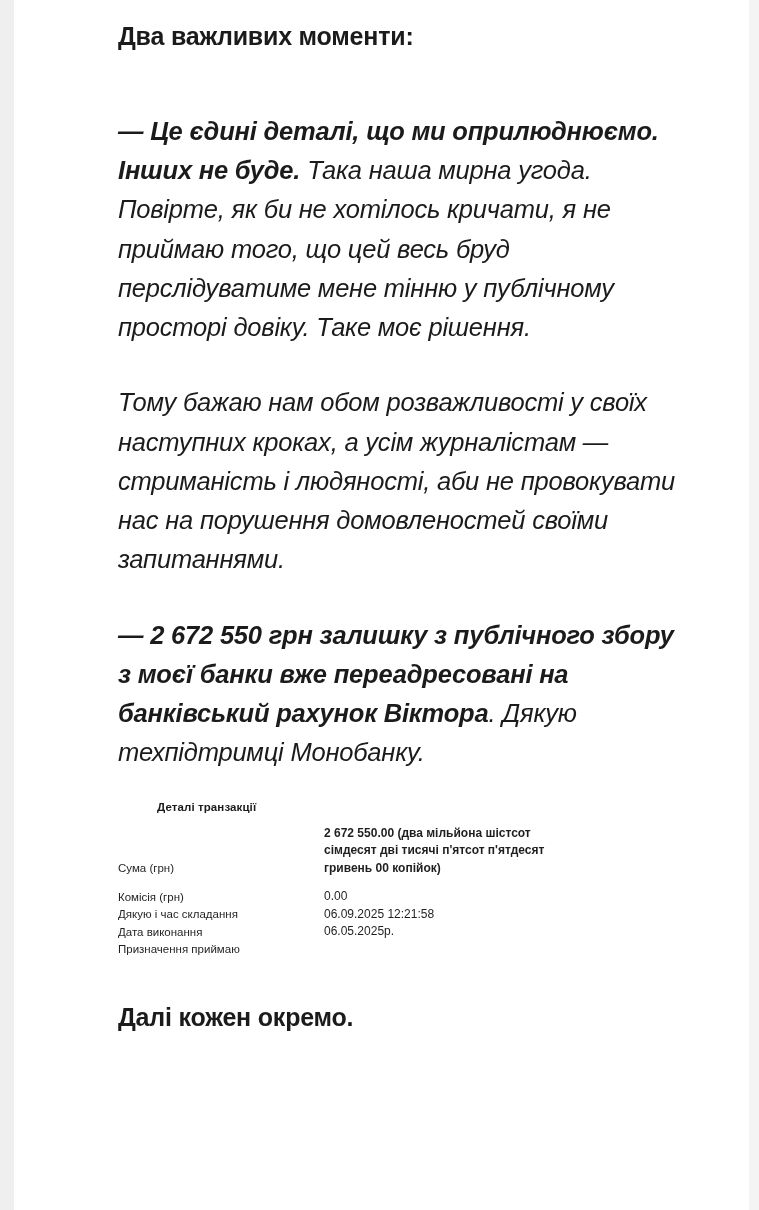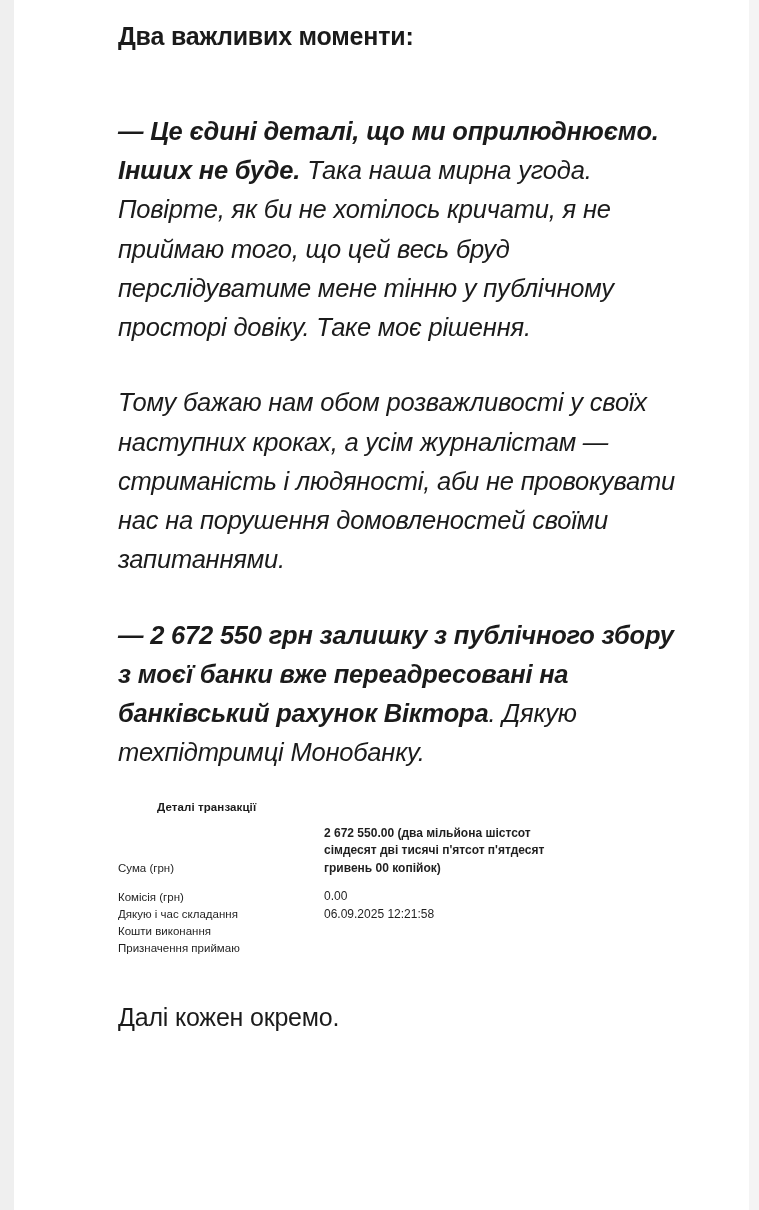--- a/index.html
+++ b/index.html
@@ -99,21 +99,21 @@
     color: #1f1f1f;
   }
   .receipt-value.bold {
     font-weight: bold;
   }
   .row-sum { margin-bottom: 11px; }
   .row-tight { margin-bottom: 0px; }
 
   .footer-line {
     font-size: 25px;
-    font-weight: normal;
+    font-weight: bold;
     letter-spacing: -0.2px;
     margin: 0;
   }
 </style>
 </head>
 <body>
 
 <div class="page">
   <div class="edge-left"></div>
   <div class="edge-right"></div>
@@ -148,21 +148,22 @@
         <div class="receipt-label">Комісія (грн)</div>
         <div class="receipt-value">0.00</div>
       </div>
 
       <div class="receipt-row row-tight">
         <div class="receipt-label">Дякую і час складання</div>
         <div class="receipt-value">06.09.2025 12:21:58</div>
       </div>
 
       <div class="receipt-row row-tight">
-        <div class="receipt-label">Кошти виконання</div>
+        <div class="receipt-label">Дата виконання</div>
+        <div class="receipt-value">06.05.2025р.</div>
       </div>
 
       <div class="receipt-row row-tight">
         <div class="receipt-label">Призначення приймаю</div>
       </div>
     </div>
 
     <div class="gap-5"></div>
 
     <p class="footer-line">Далі кожен окремо.</p>

